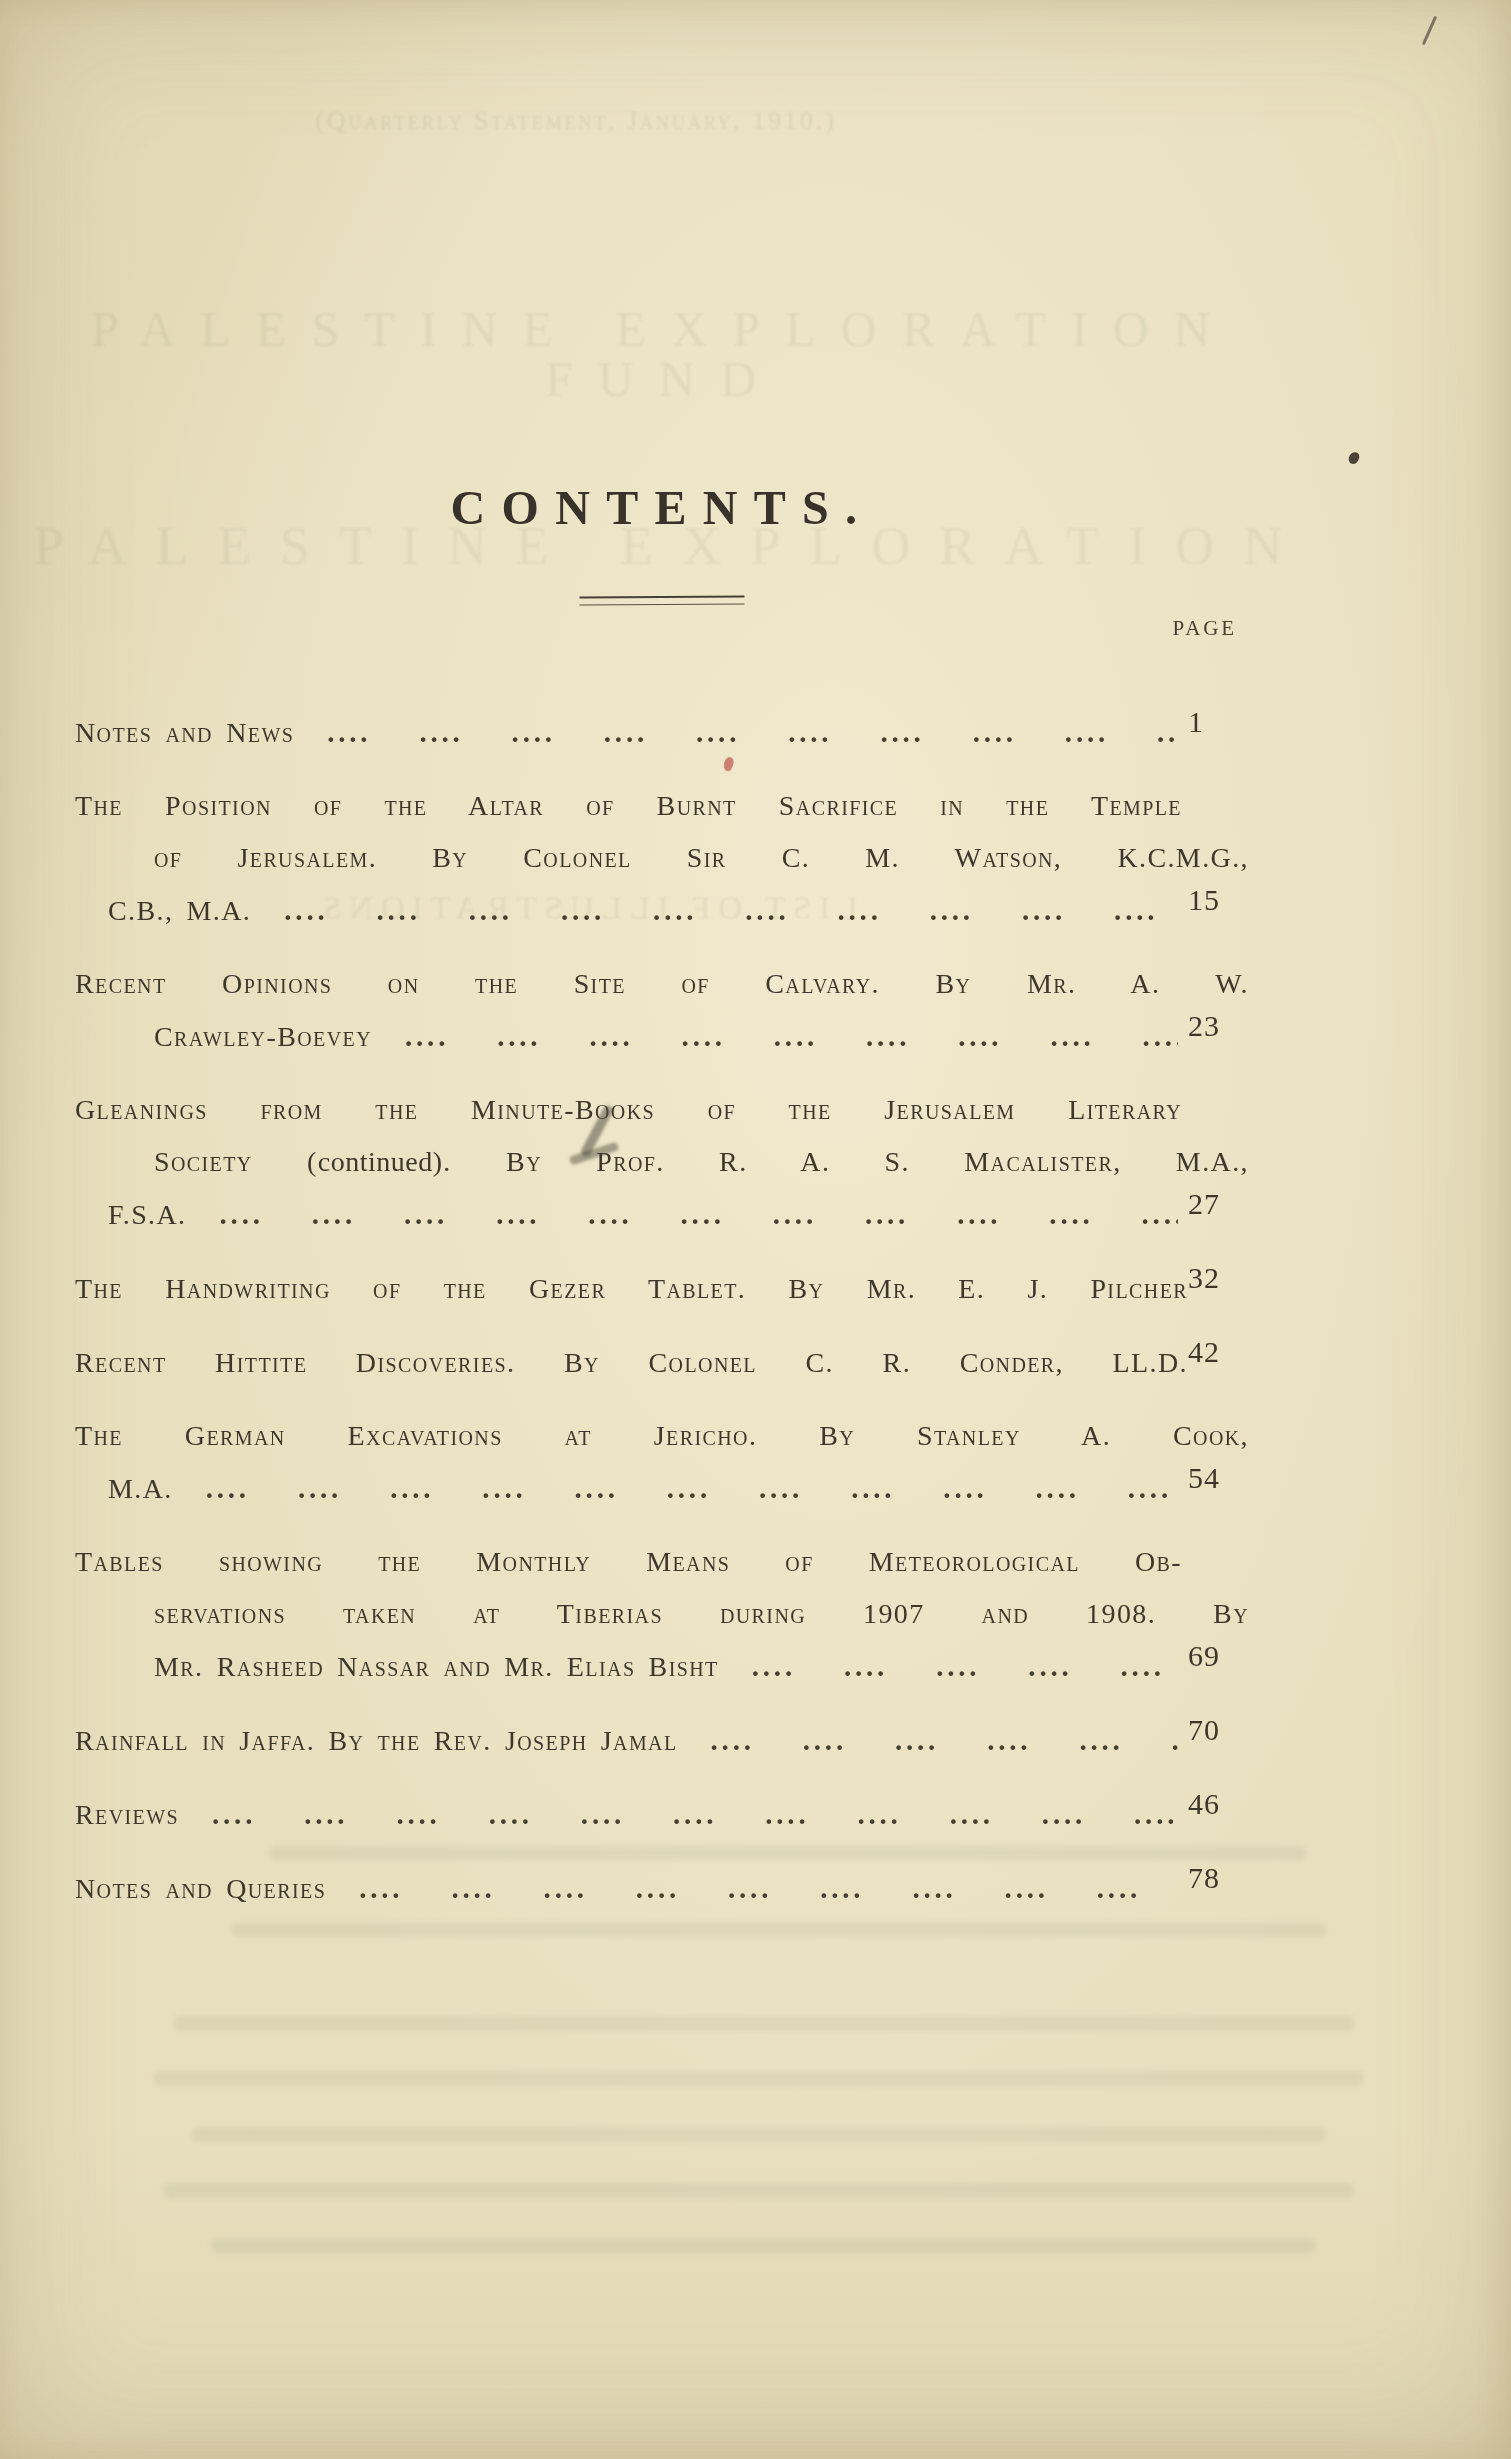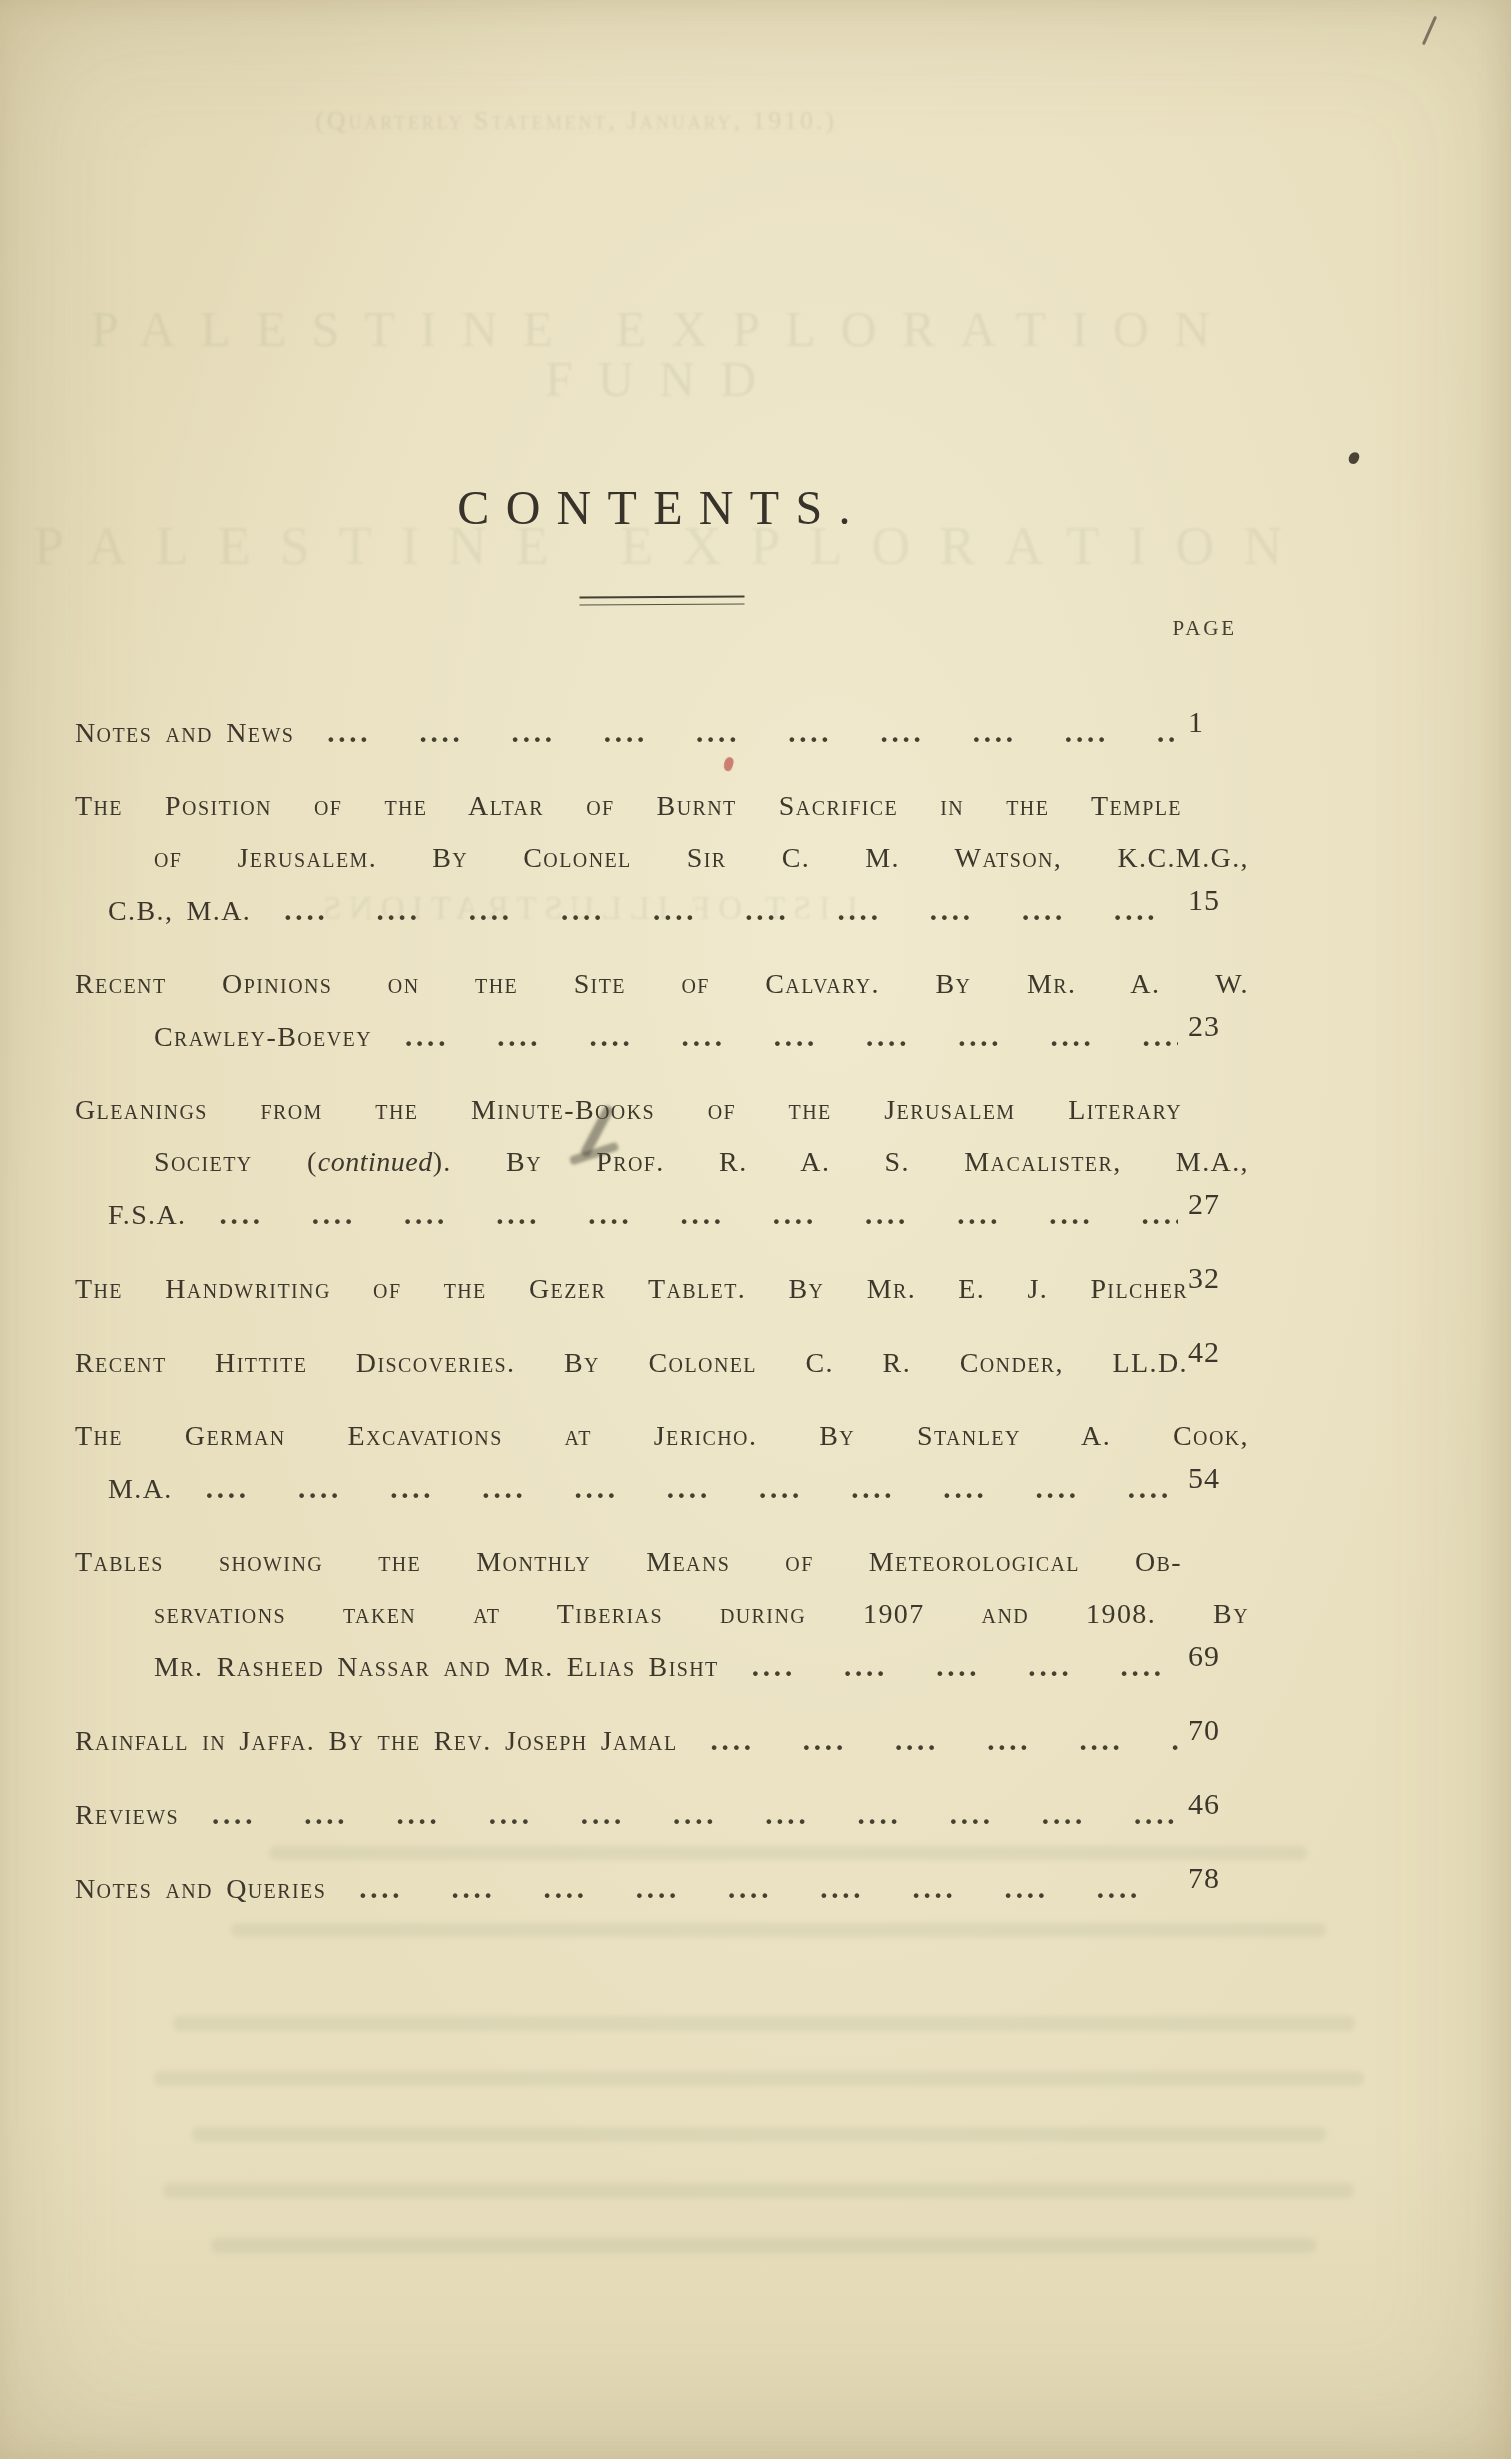--- a/index.html
+++ b/index.html
@@ -12,21 +12,21 @@
     background:
       radial-gradient(ellipse at 55% 38%, rgba(255,252,235,0.35), rgba(255,252,235,0) 62%),
       linear-gradient(115deg, rgba(150,128,75,0.10), rgba(150,128,75,0) 22%),
       linear-gradient(0deg, rgba(140,118,66,0.08), rgba(140,118,66,0) 14%),
       #e8dfbe;
     box-shadow: inset 0 0 134px rgba(120,98,48,0.22), inset -7.7px 0 29px rgba(120,98,48,0.12);
   }
   .content{position:absolute;left:75px;top:0;width:1174px;height:100%;}
   .title{
     position:absolute;left:0;top:484px;width:100%;margin:0;
-    text-align:center;font-size:48px;font-weight:400;letter-spacing:16.3px;
+    text-align:center;font-size:48px;font-weight:700;letter-spacing:16.3px;
     color:#37322a;line-height:1;
   }
   .rule{
     position:absolute;top:596px;left:50%;width:165px;height:5.8px;
     transform:translateX(-50%) rotate(-0.4deg);
     border-top:2.9px solid #454034;border-bottom:1.9px solid #55503f;
   }
   .page-label{
     position:absolute;top:618px;right:12px;
     font-size:21px;letter-spacing:2.9px;color:#454032;line-height:1;
@@ -36,21 +36,21 @@
   .row{
     display:flex;align-items:baseline;height:52px;line-height:52px;
     font-size:28px;font-variant:small-caps;letter-spacing:1.4px;word-spacing:4.8px;
     white-space:nowrap;
   }
   .row.ind1{padding-left:79px;}
   .row.ind2{padding-left:33px;}
   .row.reserve{padding-right:67px;justify-content:flex-end;}
   .txt{flex:0 0 auto;}
   .txt.fill{flex:1 1 auto;white-space:normal;text-align:justify;text-align-last:justify;}
-  .txt .it{font-variant:normal;font-style:italic;letter-spacing:0.5px;}
+  .txt .it{font-variant:normal;letter-spacing:0.5px;}
   .lead{
     flex:1 1 auto;overflow:hidden;white-space:nowrap;
     margin-left:33px;margin-right:9.6px;color:#46402f;
   }
   .dg{letter-spacing:3.8px;margin-right:48px;font-weight:700;font-size:29px;}
   .pg{
     flex:0 0 61px;font-variant:normal;font-size:30px;letter-spacing:1px;
     transform:translateY(-9.6px);color:#3c362b;
   }
   

